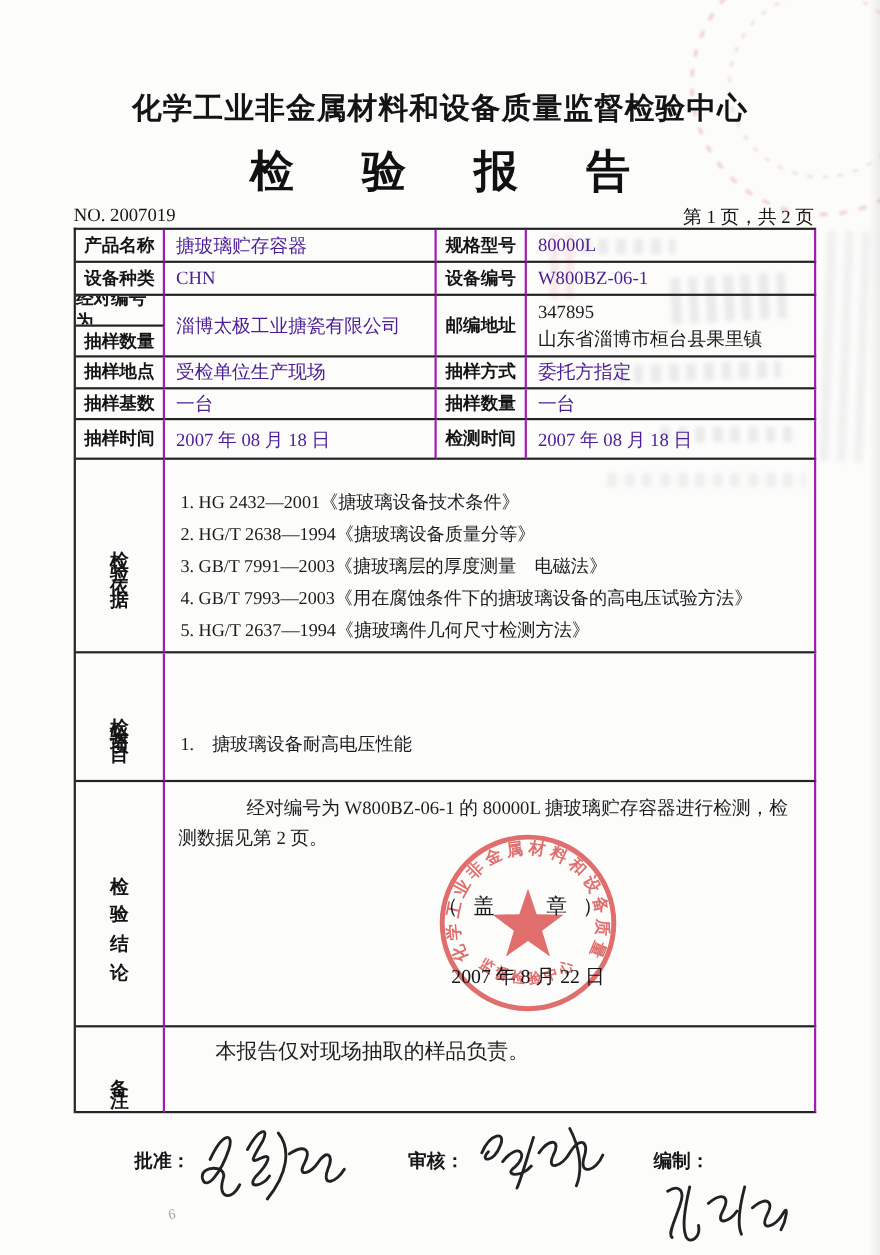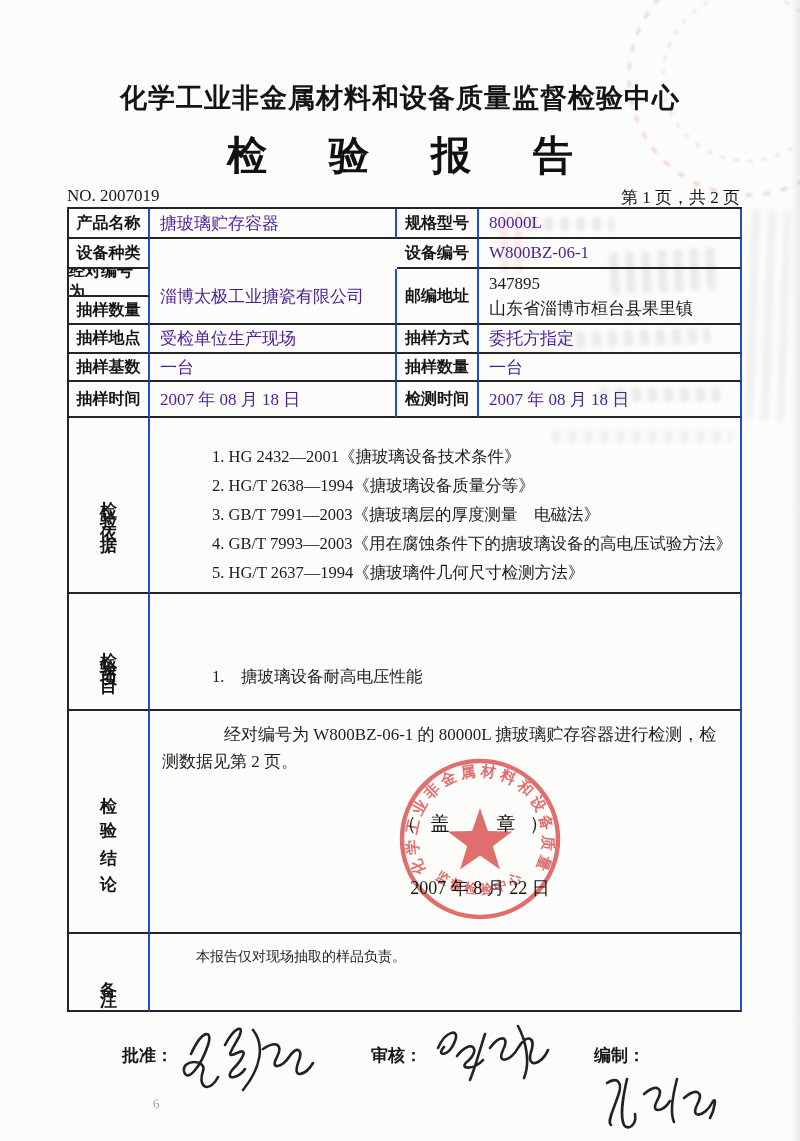--- a/index.html
+++ b/index.html
@@ -35,21 +35,21 @@
   
   .grid{
     position:absolute; left:67px; top:207px; width:673px; height:803px;
     display:grid;
     grid-template-columns:81px 247px 82px 263px;
     grid-template-rows:30px 30px 28px 28px 29px 28px 36px 176px 117px 223px 78px;
     border-top:2px solid #242424; border-left:2px solid #242424;
     box-sizing:content-box;
   }
   .cell{
-    border-right:2px solid #1d4ed8; border-bottom:2px solid #242424;
+    border-right:2px solid #a21caf; border-bottom:2px solid #242424;
     box-sizing:border-box; overflow:hidden; position:relative;
   }
   .lbl{
     display:flex; align-items:center; justify-content:center;
     font-family:"Liberation Sans", sans-serif; font-weight:bold; font-size:16px; color:#141414;
   }
   .val{
     display:flex; align-items:center; padding-left:10px;
     font-size:17px; color:#4c1d95;
   }
@@ -57,25 +57,25 @@
     font-size:17px; line-height:25px; color:#1c1c1c;}
   .vcell{display:flex; align-items:center; justify-content:center;}
   .vlabel{
     writing-mode:vertical-lr; text-orientation:upright;
     font-family:"Liberation Sans", sans-serif; font-weight:bold; font-size:17px; color:#141414;
   }
   .ls12{letter-spacing:12px; margin-bottom:-12px;}
   .ls9{letter-spacing:9px; margin-bottom:-9px;}
   .ls26{letter-spacing:26px; margin-bottom:-26px;}
   .ls10{letter-spacing:10px; margin-bottom:-10px;}
-  .content{font-size:16.5px; color:#1c1c1c;padding-left:48px;}
+  .content{font-size:16.5px; color:#1c1c1c;}
   .basis-list{padding:24px 8px 0 14px; line-height:29px;}
   .items-list{padding:12px 8px 0 14px; line-height:28.5px; white-space:pre-wrap;}
   .conc-text{margin:10px 12px 0 12px; text-indent:62px; line-height:27px; font-size:17px;}
-  .remark-text{margin:10px 10px 0 12px; text-indent:34px; line-height:26px; font-size:14px;}
+  .remark-text{margin:10px 10px 0 12px; text-indent:34px; line-height:26px; font-size:19px;}
   
   .stamp-svg{position:absolute; left:230px; top:28px; opacity:.82;}
   .seal-note{
     position:absolute; left:230px; top:100px; width:200px; text-align:center;
     font-size:19px; letter-spacing:14px; color:#161616;
   }
   .seal-date{
     position:absolute; left:215px; top:165px; width:230px; text-align:center;
     font-size:18px; color:#161616;
   }
@@ -124,20 +124,21 @@
   </div>
 
   <div class="grid">
 
     <div class="cell lbl" style="grid-area:1/1/2/2">产品名称</div>
     <div class="cell val" style="grid-area:1/2/2/3">搪玻璃贮存容器</div>
     <div class="cell lbl" style="grid-area:1/3/2/4">规格型号</div>
     <div class="cell val" style="grid-area:1/4/2/5">80000L</div>
 
     <div class="cell lbl" style="grid-area:2/1/3/2">设备种类</div>
+    <div class="cell val" style="grid-area:2/2/3/3">CHN</div>
     <div class="cell lbl" style="grid-area:2/3/3/4">设备编号</div>
     <div class="cell val" style="grid-area:2/4/3/5">W800BZ-06-1</div>
 
     <div class="cell lbl" style="grid-area:3/1/4/2">经对编号为</div>
     <div class="cell lbl" style="grid-area:4/1/5/2">抽样数量</div>
     <div class="cell val" style="grid-area:3/2/5/3">淄博太极工业搪瓷有限公司</div>
     <div class="cell lbl" style="grid-area:3/3/5/4">邮编地址</div>
     <div class="cell val2l" style="grid-area:3/4/5/5">
       <span>347895</span>
       <span>山东省淄博市桓台县果里镇</span>

